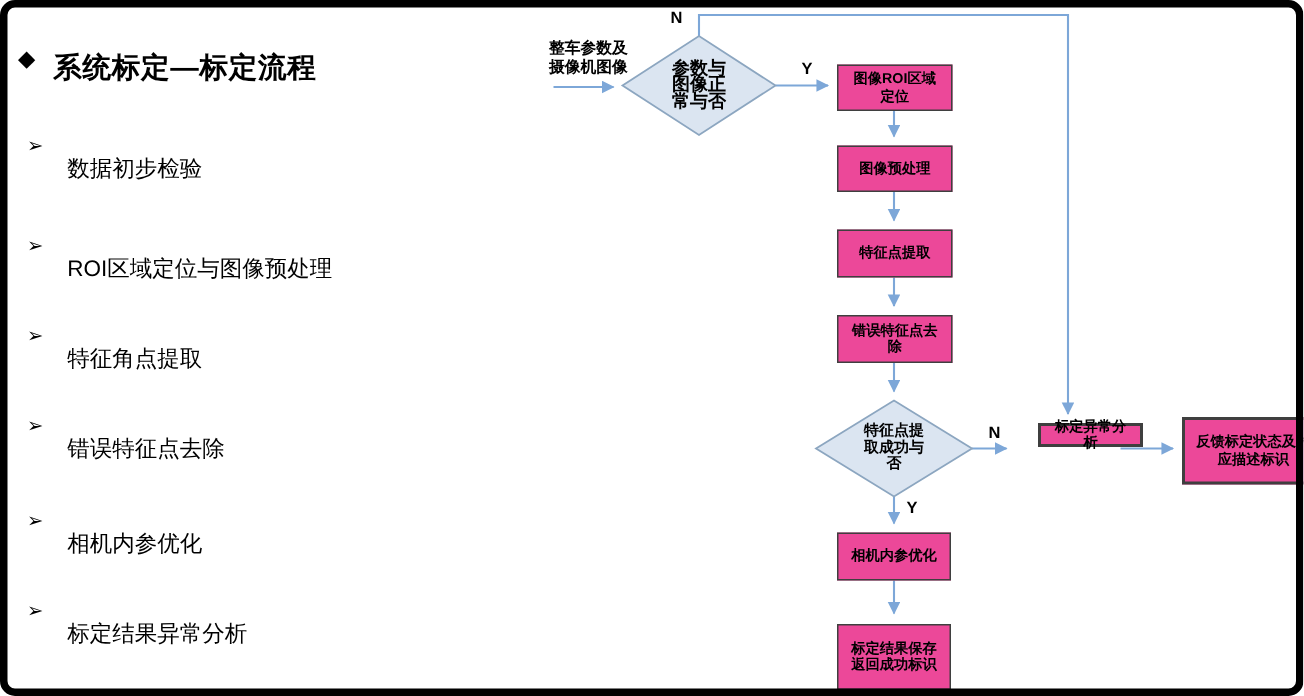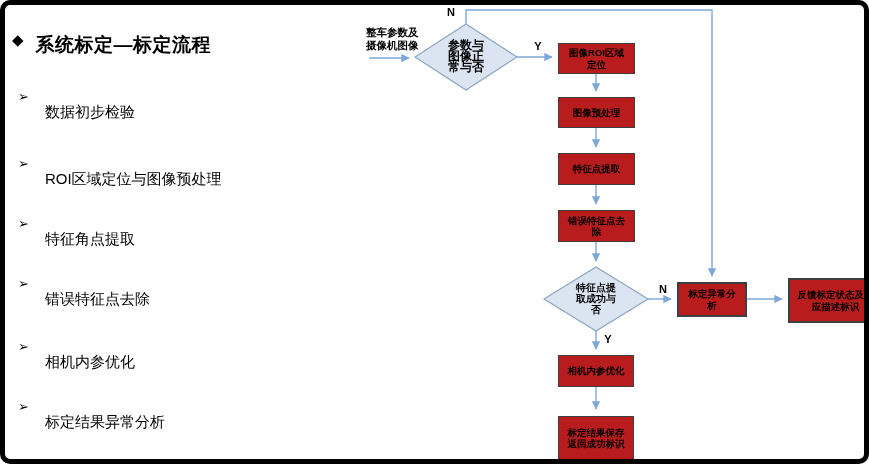--- a/index.html
+++ b/index.html
@@ -46,35 +46,35 @@
   }
   .d1-label { left: 443px; top: 40px; width: 46px; font-size: 12px; line-height: 11px; }
   .d2-label { left: 573px; top: 282px; width: 46px; font-size: 10px; line-height: 11px; }
   .branch-label { font-size: 11px; width: 14px; }
   .yn-n1 { left: 444px; top: 6px; }
   .yn-y1 { left: 531px; top: 40px; }
   .yn-n2 { left: 656px; top: 283px; }
   .yn-y2 { left: 601px; top: 333px; }
   .box {
     position: absolute; z-index: 2;
-    background: #b91c1c;
+    background: #ec4899;
     border: 1.5px solid #3f3f3f;
     box-sizing: border-box;
     display: flex; align-items: center; justify-content: center;
     text-align: center;
     font-size: 9.5px; font-weight: bold; color: #000;
     line-height: 1.2; padding: 1px 6px;
   }
   .box-roi        { left: 558px; top: 43px;  width: 77px; height: 31px; }
   .box-preprocess { left: 558px; top: 97px;  width: 77px; height: 31px; }
   .box-extract    { left: 558px; top: 153px; width: 77px; height: 32px; }
   .box-remove     { left: 558px; top: 210px; width: 77px; height: 32px; }
   .box-optimize   { left: 558px; top: 355px; width: 76px; height: 32px; }
   .box-save       { left: 558px; top: 416px; width: 76px; height: 44px; }
-  .box-anomaly    { left: 677px; top: 282px; width: 70px; height: 35px; border-width: 2px; }
+  .box-anomaly    { left: 692px; top: 282px; width: 70px; height: 16px; border-width: 2px; }
   .box-feedback   { left: 788px; top: 278px; width: 95px; height: 45px; border-width: 2px; padding: 1px 4px; }
 </style>
 </head>
 <body>
 
 <div id="slide">
 
   <div id="frame"></div>
 
   <div class="title-row">

